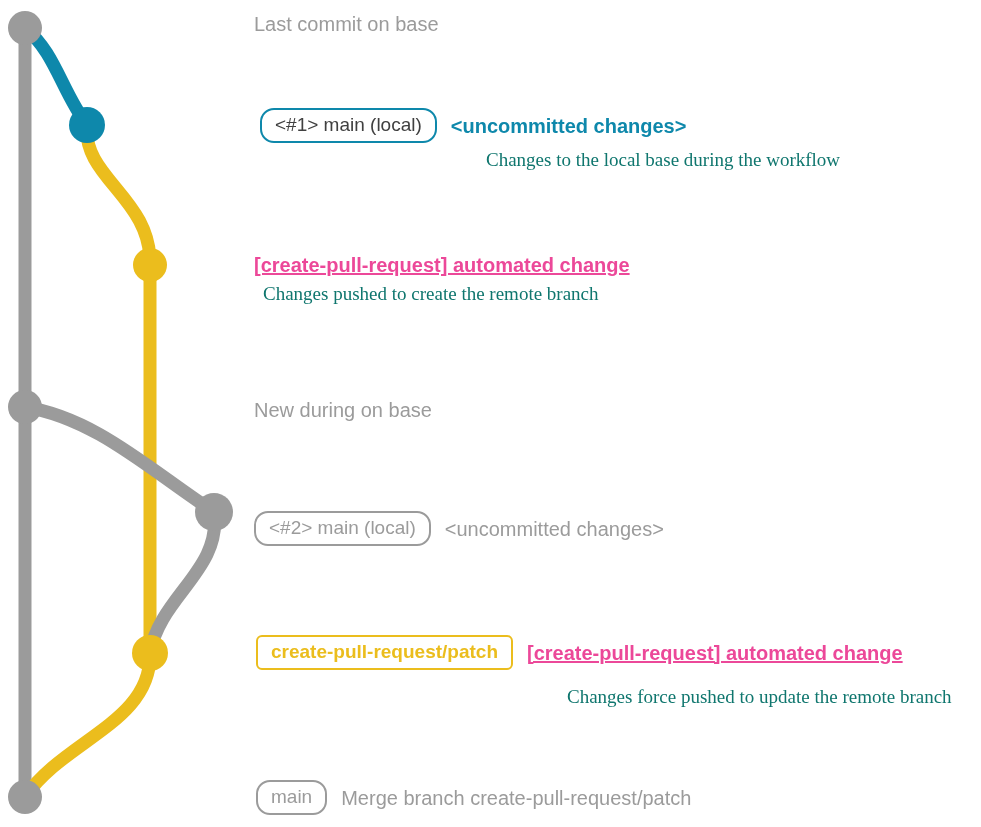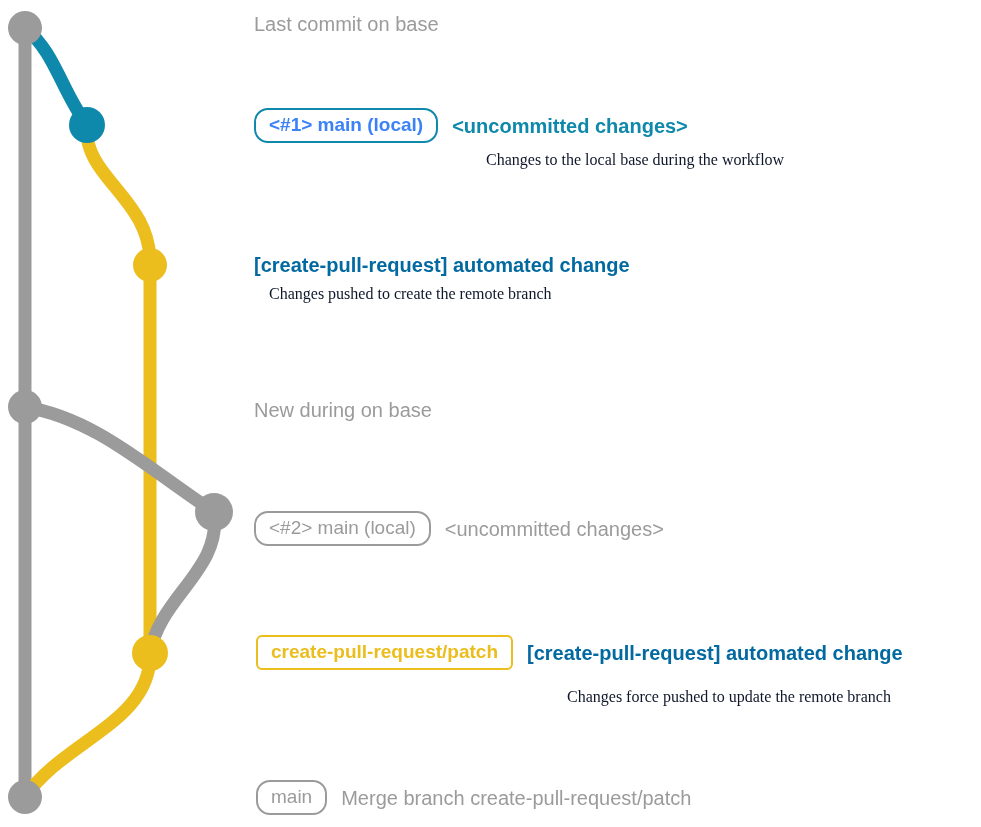--- a/index.html
+++ b/index.html
@@ -34,37 +34,37 @@
     display: inline-block;
     border: 2px solid #888;
     border-radius: 14px;
     padding: 4px 13px 5px 13px;
     font-size: 19px;
     line-height: 22px;
     white-space: nowrap;
     background: #ffffff;
     box-sizing: border-box;
   }
-  .pill.blue  { border-color: #0e88ab; color: #3b82f6; font-weight: 700; }
+  .pill.blue  { border-color: #0e88ab; color: #404040; font-weight: 400; margin-left: 6px; }
   .pill.gray  { border-color: #9b9b9b; color: #9b9b9b; }
   .pill.yellow{ border-color: #ebbd1d; color: #ebbd1d; font-weight: 600; border-radius: 6px; }
   .headline {
     font-size: 20px;
     line-height: 24px;
     white-space: nowrap;
   }
   .headline.blue   { color: #0e88ab; font-weight: 600; }
   .headline.gray   { color: #9b9b9b; }
-  .headline.yellow { color: #0369a1; font-weight: 600; }
+  .headline.yellow { color: #ec4899; font-weight: 600; text-decoration: underline; }
   .headline.plain  { color: #9b9b9b; }
   .subtext {
     font-family: "Liberation Serif", serif;
-    font-size: 16px;
+    font-size: 19px;
     line-height: 22px;
-    color: #0f172a;
+    color: #0f766e;
     white-space: nowrap;
   }
   .stack { display: flex; flex-direction: column; }
   .gap-left { margin-left: 14px; }
 </style>
 </head>
 <body>
 
 <svg id="graph-canvas" viewBox="0 0 981 827" xmlns="http://www.w3.org/2000/svg">
   <g fill="none" stroke-linecap="round" stroke-linejoin="round">
@@ -108,21 +108,21 @@
       <span class="pill blue">&lt;#1&gt; main (local)</span>
       <span class="headline blue gap-left">&lt;uncommitted changes&gt;</span>
     </div>
     <div class="subtext" style="margin-left:232px; margin-top:6px;">Changes to the local base during the workflow</div>
   </div>
 </div>
 
 <div class="row" style="left:254px; top:253px;">
   <div class="stack">
     <div class="headline yellow">[create-pull-request] automated change</div>
-    <div class="subtext" style="margin-left:15px; margin-top:6px;">Changes pushed to create the remote branch</div>
+    <div class="subtext" style="margin-left:9px; margin-top:6px;">Changes pushed to create the remote branch</div>
   </div>
 </div>
 
 <div class="row" style="left:254px; top:398px;">
   <div class="stack">
     <div class="headline plain">New during on base</div>
   </div>
 </div>
 
 <div class="row" style="left:254px; top:496px;margin-top:15px;">

